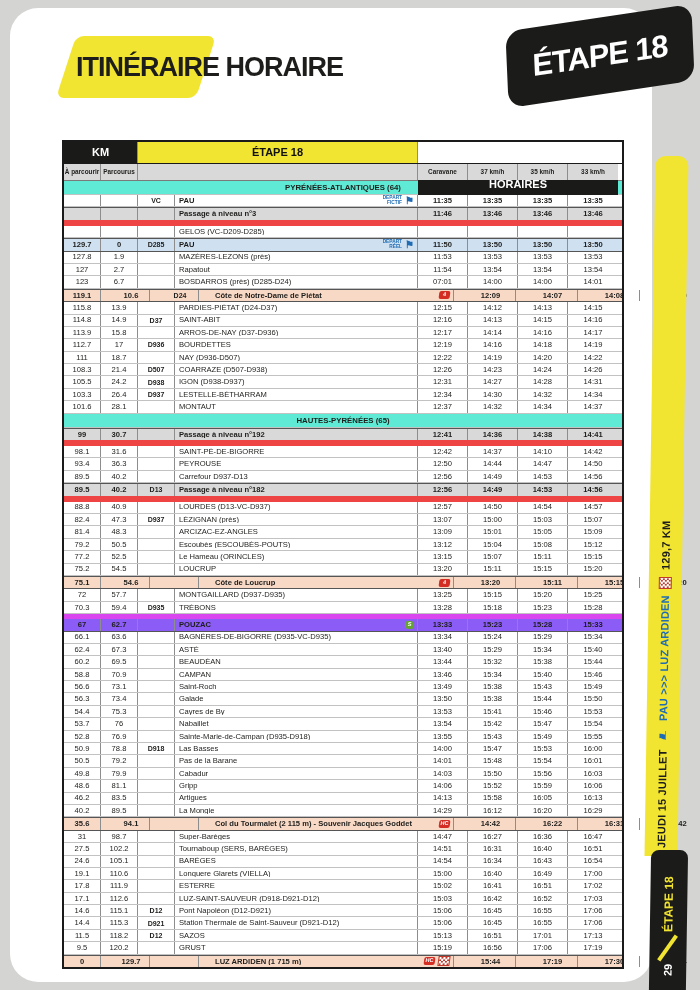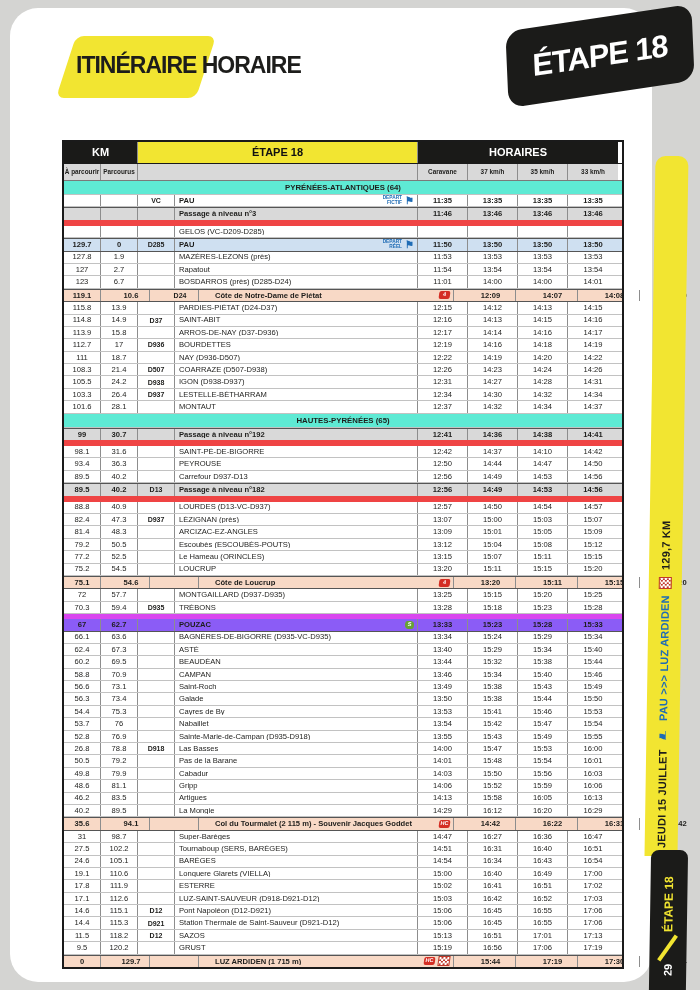--- a/index.html
+++ b/index.html
@@ -14,21 +14,21 @@
     background:#ffffff;border-radius:28px;
   }
   
   .title-wrap{position:absolute;left:74px;top:40px;width:320px;height:60px;}
   .title-accent{
     position:absolute;left:-8px;top:-4px;width:140px;height:62px;
     background:#f2e531;transform:skewX(-18deg);border-radius:8px;
   }
   .title-text{
     position:absolute;left:2px;top:12px;
-    font-size:23px;font-weight:bold;letter-spacing:-1px;white-space:nowrap;
+    font-size:27px;font-weight:bold;letter-spacing:-1px;white-space:nowrap;
   }
   
   .banner{
     position:absolute;left:506px;top:18px;width:188px;height:76px;
     background:#1b1b19;border-radius:16px;
     transform:rotate(-8.5deg) skewX(-6deg);
     display:flex;align-items:center;justify-content:center;
   }
   .banner span{color:#fff;font-size:31px;font-weight:bold;letter-spacing:-1px;}
   
@@ -46,21 +46,21 @@
     border-right:1px solid #8d8d8d;
     display:flex;align-items:center;justify-content:center;
     font-size:7.6px;line-height:1;height:11.4px;overflow:hidden;white-space:nowrap;
   }
   .cell:last-child{border-right:none;}
   .ghead{height:21px;border-bottom:1px solid #1a1a1a;}
   .ghead .cell{height:21px;font-size:11px;font-weight:bold;}
   .gh-km,.gh-hor{background:#1a1a18;color:#fff;}
   .gh-etape{background:#f2e531;color:#111;}
   .span2{grid-column:span 2;}
-  .span4{grid-column:span 4;}
+  .span4{grid-column:span 4;margin-top:32px;}
   .subhead .cell{
     background:#d9d9d9;height:16px;font-size:6.4px;font-weight:bold;
   }
   .subhead{border-bottom:1px solid #7a7a7a;}
   .sechead{
     height:13px;display:flex;align-items:center;justify-content:center;
     font-size:7.8px;font-weight:bold;border-bottom:1px solid #c2c2c2;background:#5eead4;
   }
   .namecell{justify-content:flex-start;padding:0 3px 0 4px;}
   .namecell .nm{flex:1;text-align:left;overflow:hidden;white-space:nowrap;}
@@ -238,21 +238,21 @@
       <div class="cell">13:54</div>
       <div class="cell">13:54</div>
     </div>
     <div class="trow">
       <div class="cell">123</div>
       <div class="cell">6.7</div>
       <div class="cell roadcell"></div>
       <div class="cell namecell">
         <span class="nm">BOSDARROS (près) (D285-D24)</span>
       </div>
-      <div class="cell">11:01</div>
+      <div class="cell">07:01</div>
       <div class="cell">14:00</div>
       <div class="cell">14:00</div>
       <div class="cell">14:01</div>
     </div>
     <div class="trow s-climb">
       <div class="cell">119.1</div>
       <div class="cell">10.6</div>
       <div class="cell roadcell">D24</div>
       <div class="cell namecell">
         <span class="nm">Côte de Notre-Dame de Piétat</span>
@@ -662,21 +662,21 @@
       <div class="cell roadcell"></div>
       <div class="cell namecell">
         <span class="nm">Sainte-Marie-de-Campan (D935-D918)</span>
       </div>
       <div class="cell">13:55</div>
       <div class="cell">15:43</div>
       <div class="cell">15:49</div>
       <div class="cell">15:55</div>
     </div>
     <div class="trow">
-      <div class="cell">26.8</div>
+      <div class="cell">50.9</div>
       <div class="cell">78.8</div>
       <div class="cell roadcell">D918</div>
       <div class="cell namecell">
         <span class="nm">Las Basses</span>
       </div>
       <div class="cell">14:00</div>
       <div class="cell">15:47</div>
       <div class="cell">15:53</div>
       <div class="cell">16:00</div>
     </div>

